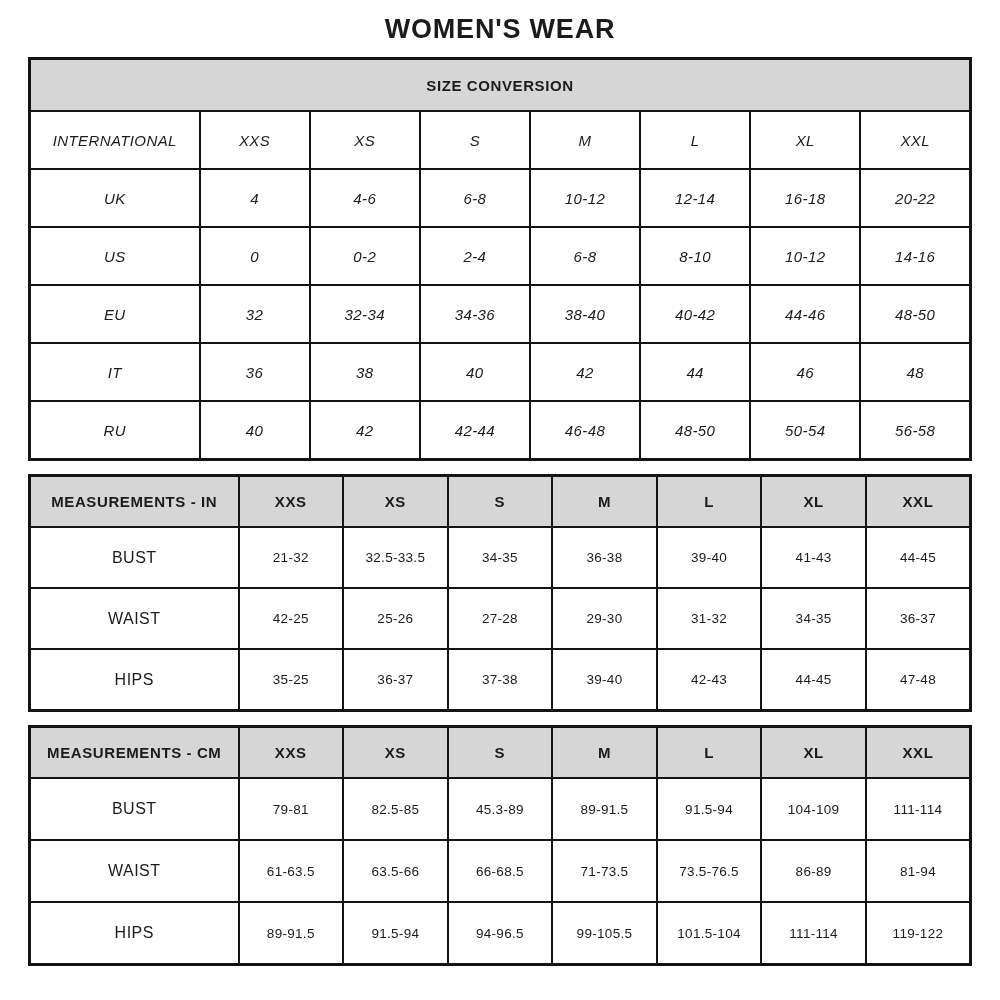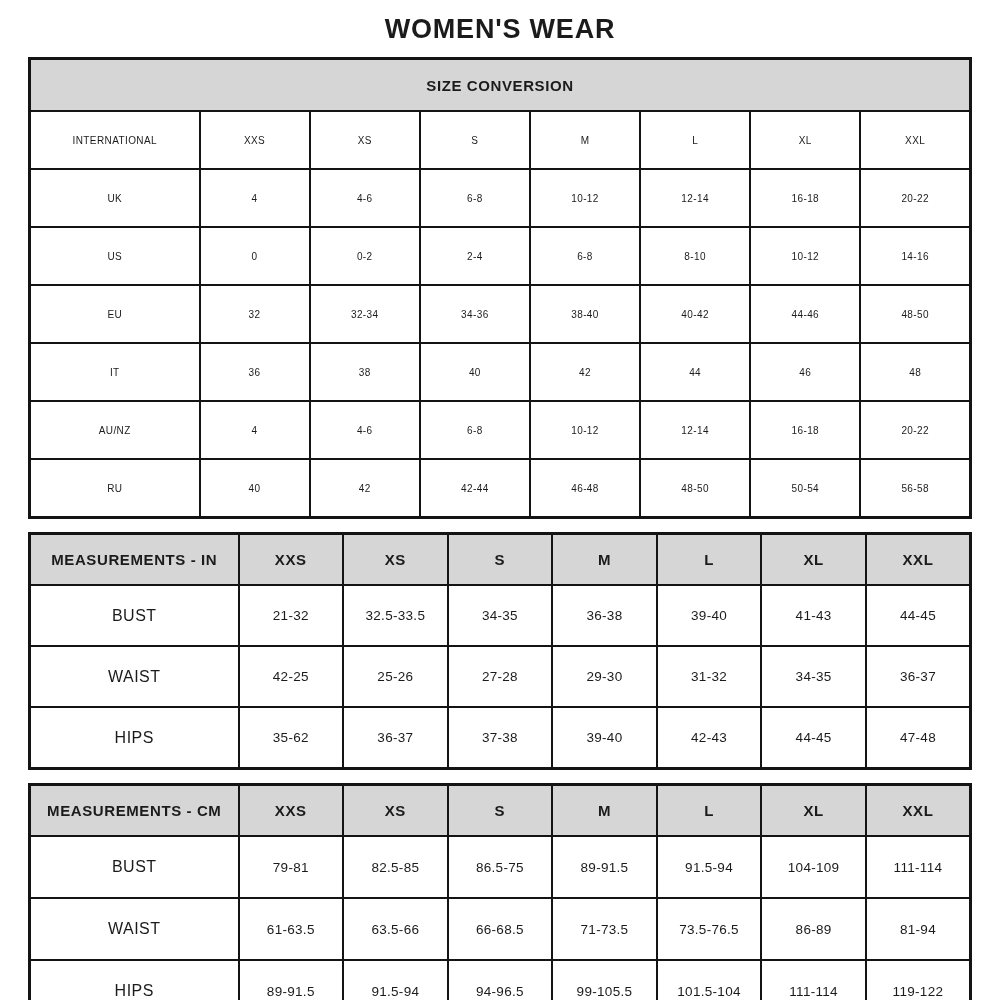--- a/index.html
+++ b/index.html
@@ -40,21 +40,21 @@
   }
   
   .t1 { border: 3px solid #3b82f6; margin-bottom: 13px; }
   .t1 .banner-cell {
     background: #d6d6d6;
     height: 50px;
     font-size: 15px;
     font-weight: 700;
     letter-spacing: 0.6px;
   }
-  .t1 tbody td { height: 56px; font-size: 10px; font-weight: 400; letter-spacing: 0.4px; }
+  .t1 tbody td { height: 56px; font-size: 15px; font-weight: 400; letter-spacing: 0.4px; font-style: italic; }
   
   .t23 { border: 3px solid #141414; margin-bottom: 13px; }
   .t23 thead th {
     background: #d6d6d6;
     height: 49px;
     font-size: 15px;
     font-weight: 700;
     letter-spacing: 0.6px;
   }
   .t23 tbody td { font-size: 13.5px; font-weight: 400; letter-spacing: 0.3px; }
@@ -128,30 +128,20 @@
         </tr>
         <tr>
           <td class="label-cell" style="border-color: rgb(20, 20, 20);">IT</td>
           <td style="border-color: rgb(20, 20, 20);">36</td>
           <td style="border-color: rgb(20, 20, 20); margin-top: 7px;">38</td>
           <td style="border-color: rgb(20, 20, 20);">40</td>
           <td style="border-color: rgb(20, 20, 20);">42</td>
           <td style="border-color: rgb(20, 20, 20);">44</td>
           <td style="border-color: rgb(20, 20, 20);">46</td>
           <td style="border-color: rgb(20, 20, 20);">48</td>
-        </tr>
-        <tr>
-          <td class="label-cell" style="border-color: rgb(20, 20, 20);">AU/NZ</td>
-          <td style="border-color: rgb(20, 20, 20);">4</td>
-          <td style="border-color: rgb(20, 20, 20);">4-6</td>
-          <td style="border-color: rgb(20, 20, 20);">6-8</td>
-          <td style="border-color: rgb(20, 20, 20);">10-12</td>
-          <td style="border-color: rgb(20, 20, 20);">12-14</td>
-          <td style="border-color: rgb(20, 20, 20);">16-18</td>
-          <td style="border-color: rgb(20, 20, 20);">20-22</td>
         </tr>
         <tr>
           <td class="label-cell" style="border-color: rgb(20, 20, 20);">RU</td>
           <td style="border-color: rgb(20, 20, 20);">40</td>
           <td style="border-color: rgb(20, 20, 20);">42</td>
           <td style="border-color: rgb(20, 20, 20); text-align: center;">42-44</td>
           <td style="border-color: rgb(20, 20, 20); text-align: center;">46-48</td>
           <td style="border-color: rgb(20, 20, 20);">48-50</td>
           <td style="border-color: rgb(20, 20, 20);">50-54</td>
           <td style="border-color: rgb(20, 20, 20);">56-58</td>
@@ -198,21 +188,21 @@
           <td style="border-color: rgb(20, 20, 20);">42-25</td>
           <td style="border-color: rgb(20, 20, 20);">25-26</td>
           <td style="border-color: rgb(20, 20, 20);">27-28</td>
           <td style="border-color: rgb(20, 20, 20);">29-30</td>
           <td style="border-color: rgb(20, 20, 20);">31-32</td>
           <td style="border-color: rgb(20, 20, 20);">34-35</td>
           <td style="border-color: rgb(20, 20, 20);">36-37</td>
         </tr>
         <tr>
           <td class="label-cell" style="border-color: rgb(20, 20, 20);">HIPS</td>
-          <td style="border-color: rgb(20, 20, 20);">35-62</td>
+          <td style="border-color: rgb(20, 20, 20);">35-25</td>
           <td style="border-color: rgb(20, 20, 20);">36-37</td>
           <td style="border-color: rgb(20, 20, 20);">37-38</td>
           <td style="border-color: rgb(20, 20, 20);">39-40</td>
           <td style="border-color: rgb(20, 20, 20);">42-43</td>
           <td style="border-color: rgb(20, 20, 20);">44-45</td>
           <td style="border-color: rgb(20, 20, 20);">47-48</td>
         </tr>
       </tbody>
   </table>
 
@@ -237,21 +227,21 @@
           <th style="border-color: rgb(20, 20, 20); background: rgb(214, 214, 214);">L</th>
           <th style="border-color: rgb(20, 20, 20); background: rgb(214, 214, 214);">XL</th>
           <th style="border-color: rgb(20, 20, 20); background: rgb(214, 214, 214);">XXL</th>
         </tr>
     </thead>
     <tbody>
         <tr>
           <td class="label-cell" style="border-color: rgb(20, 20, 20);">BUST</td>
           <td style="border-color: rgb(20, 20, 20);">79-81</td>
           <td style="border-color: rgb(20, 20, 20);">82.5-85</td>
-          <td style="border-color: rgb(20, 20, 20);">86.5-75</td>
+          <td style="border-color: rgb(20, 20, 20);">45.3-89</td>
           <td style="border-color: rgb(20, 20, 20);">89-91.5</td>
           <td style="border-color: rgb(20, 20, 20);">91.5-94</td>
           <td style="border-color: rgb(20, 20, 20);">104-109</td>
           <td style="border-color: rgb(20, 20, 20);">111-114</td>
         </tr>
         <tr>
           <td class="label-cell" style="border-color: rgb(20, 20, 20);">WAIST</td>
           <td style="border-color: rgb(20, 20, 20);">61-63.5</td>
           <td style="border-color: rgb(20, 20, 20);">63.5-66</td>
           <td style="border-color: rgb(20, 20, 20);">66-68.5</td>

